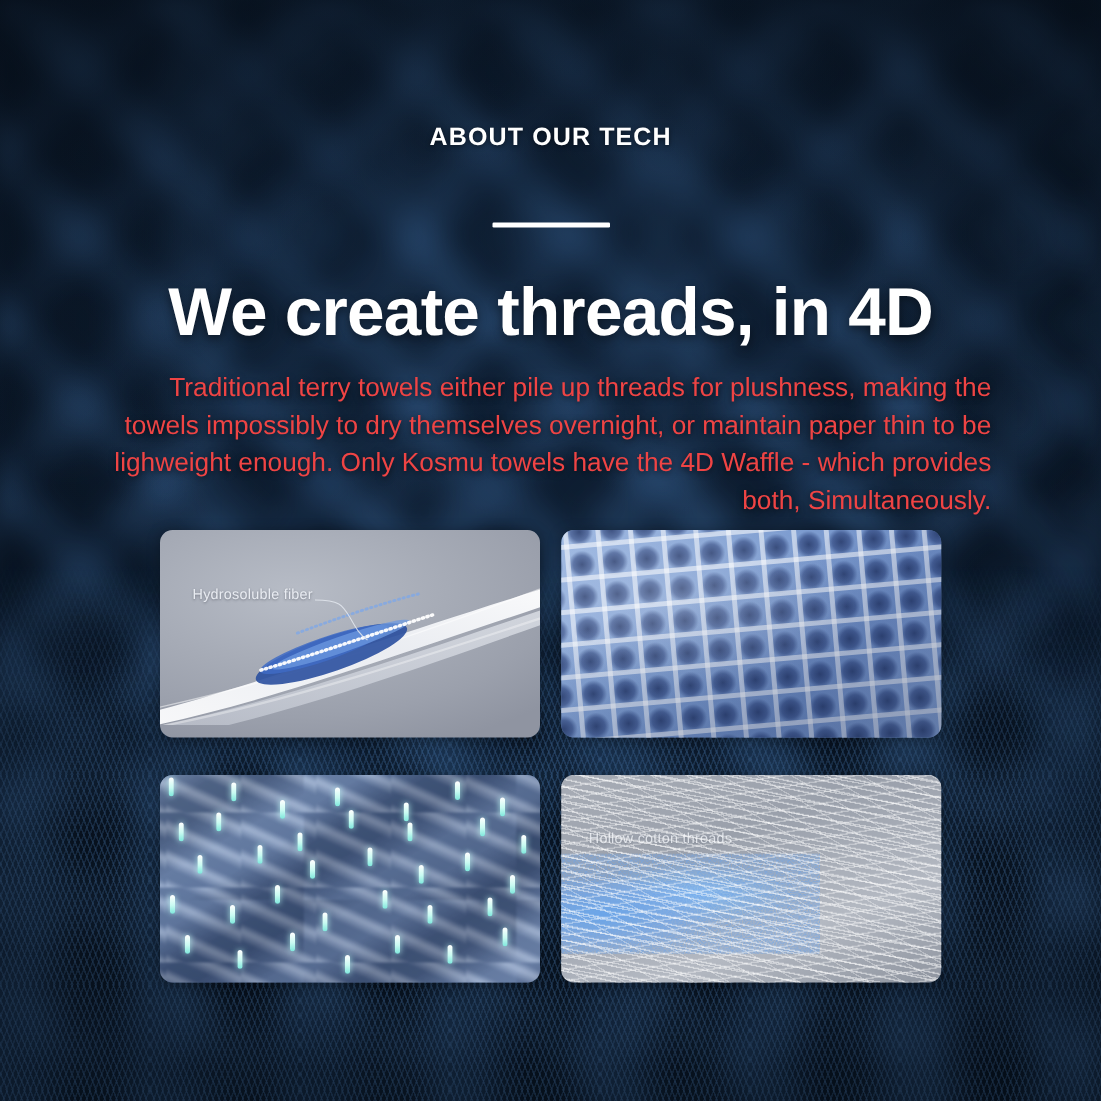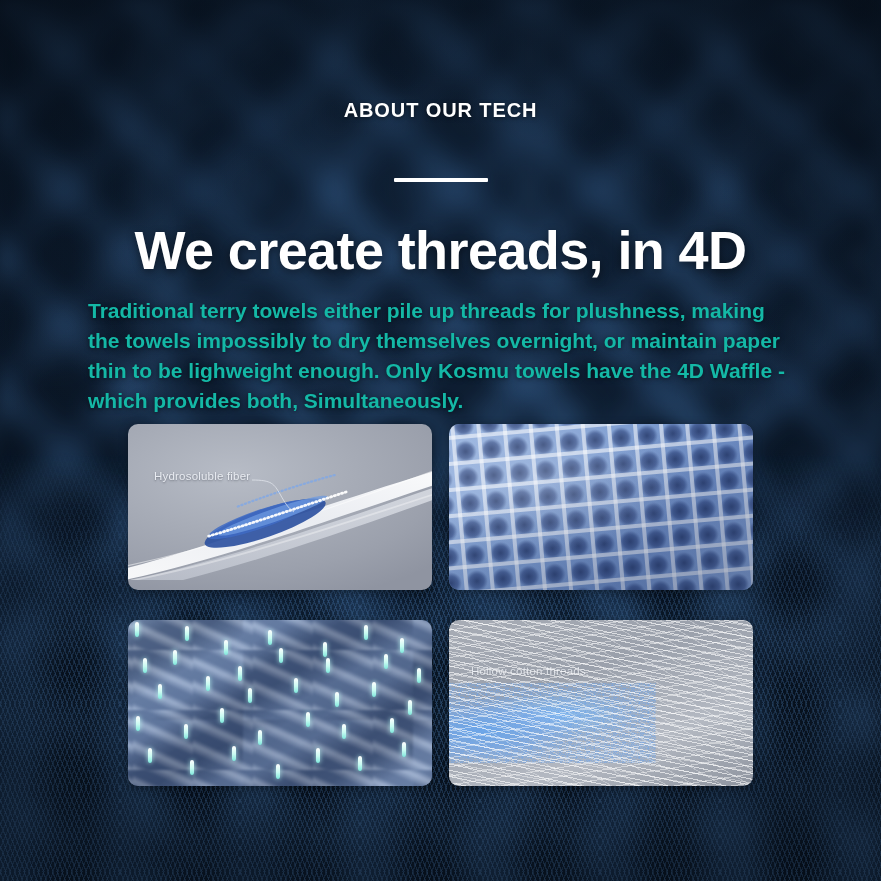--- a/index.html
+++ b/index.html
@@ -145,25 +145,25 @@
     letter-spacing: -0.6px;
     font-stretch: condensed;
     text-shadow: 0 2px 8px rgba(0,0,0,0.45);
   }
 
   .blurb {
     position: absolute;
     top: 275px;
     left: 88px;
     width: 705px;
-    text-align: left;
-    color: #14b8a6;
+    text-align: right;
+    color: #ef4444;
     font-size: 21px;
     line-height: 30px;
-    font-weight: 700;
+    font-weight: 400;
     text-shadow: 0 1px 5px rgba(0,0,0,0.6);
   }
 
   
   .grid {
     position: absolute;
     top: 424px;
     left: 128px;
     width: 625px;
     height: 362px;

